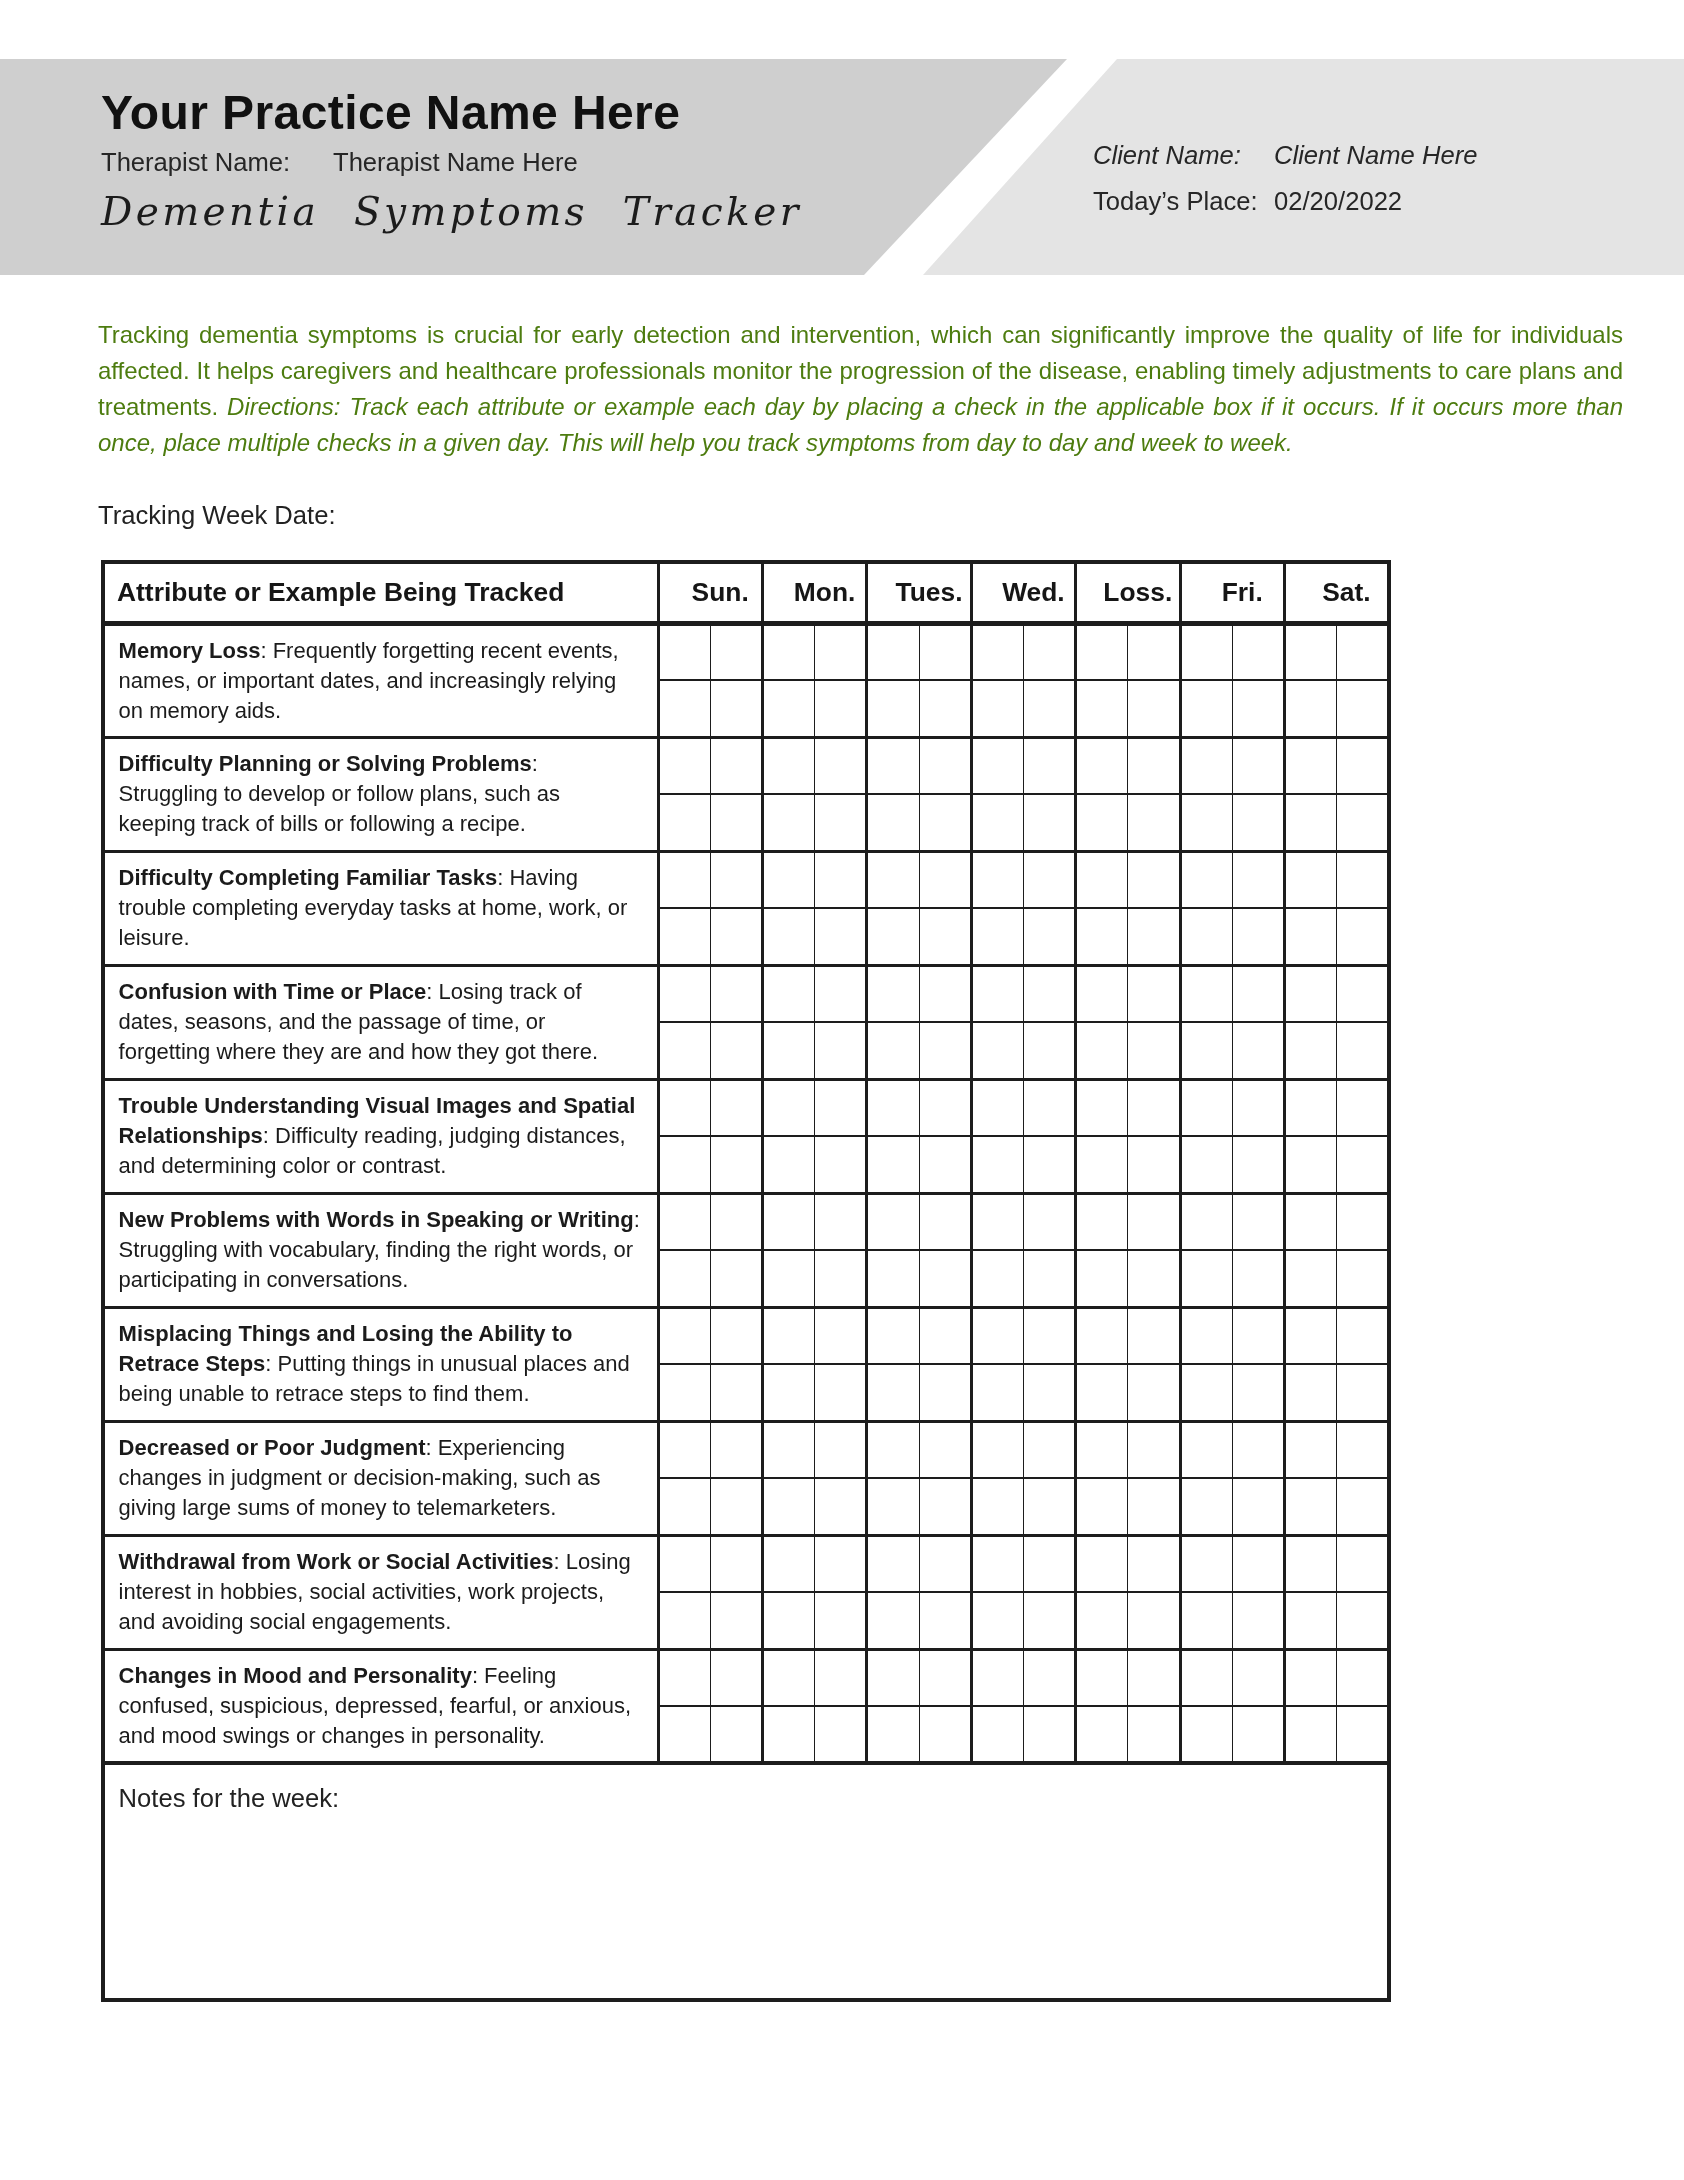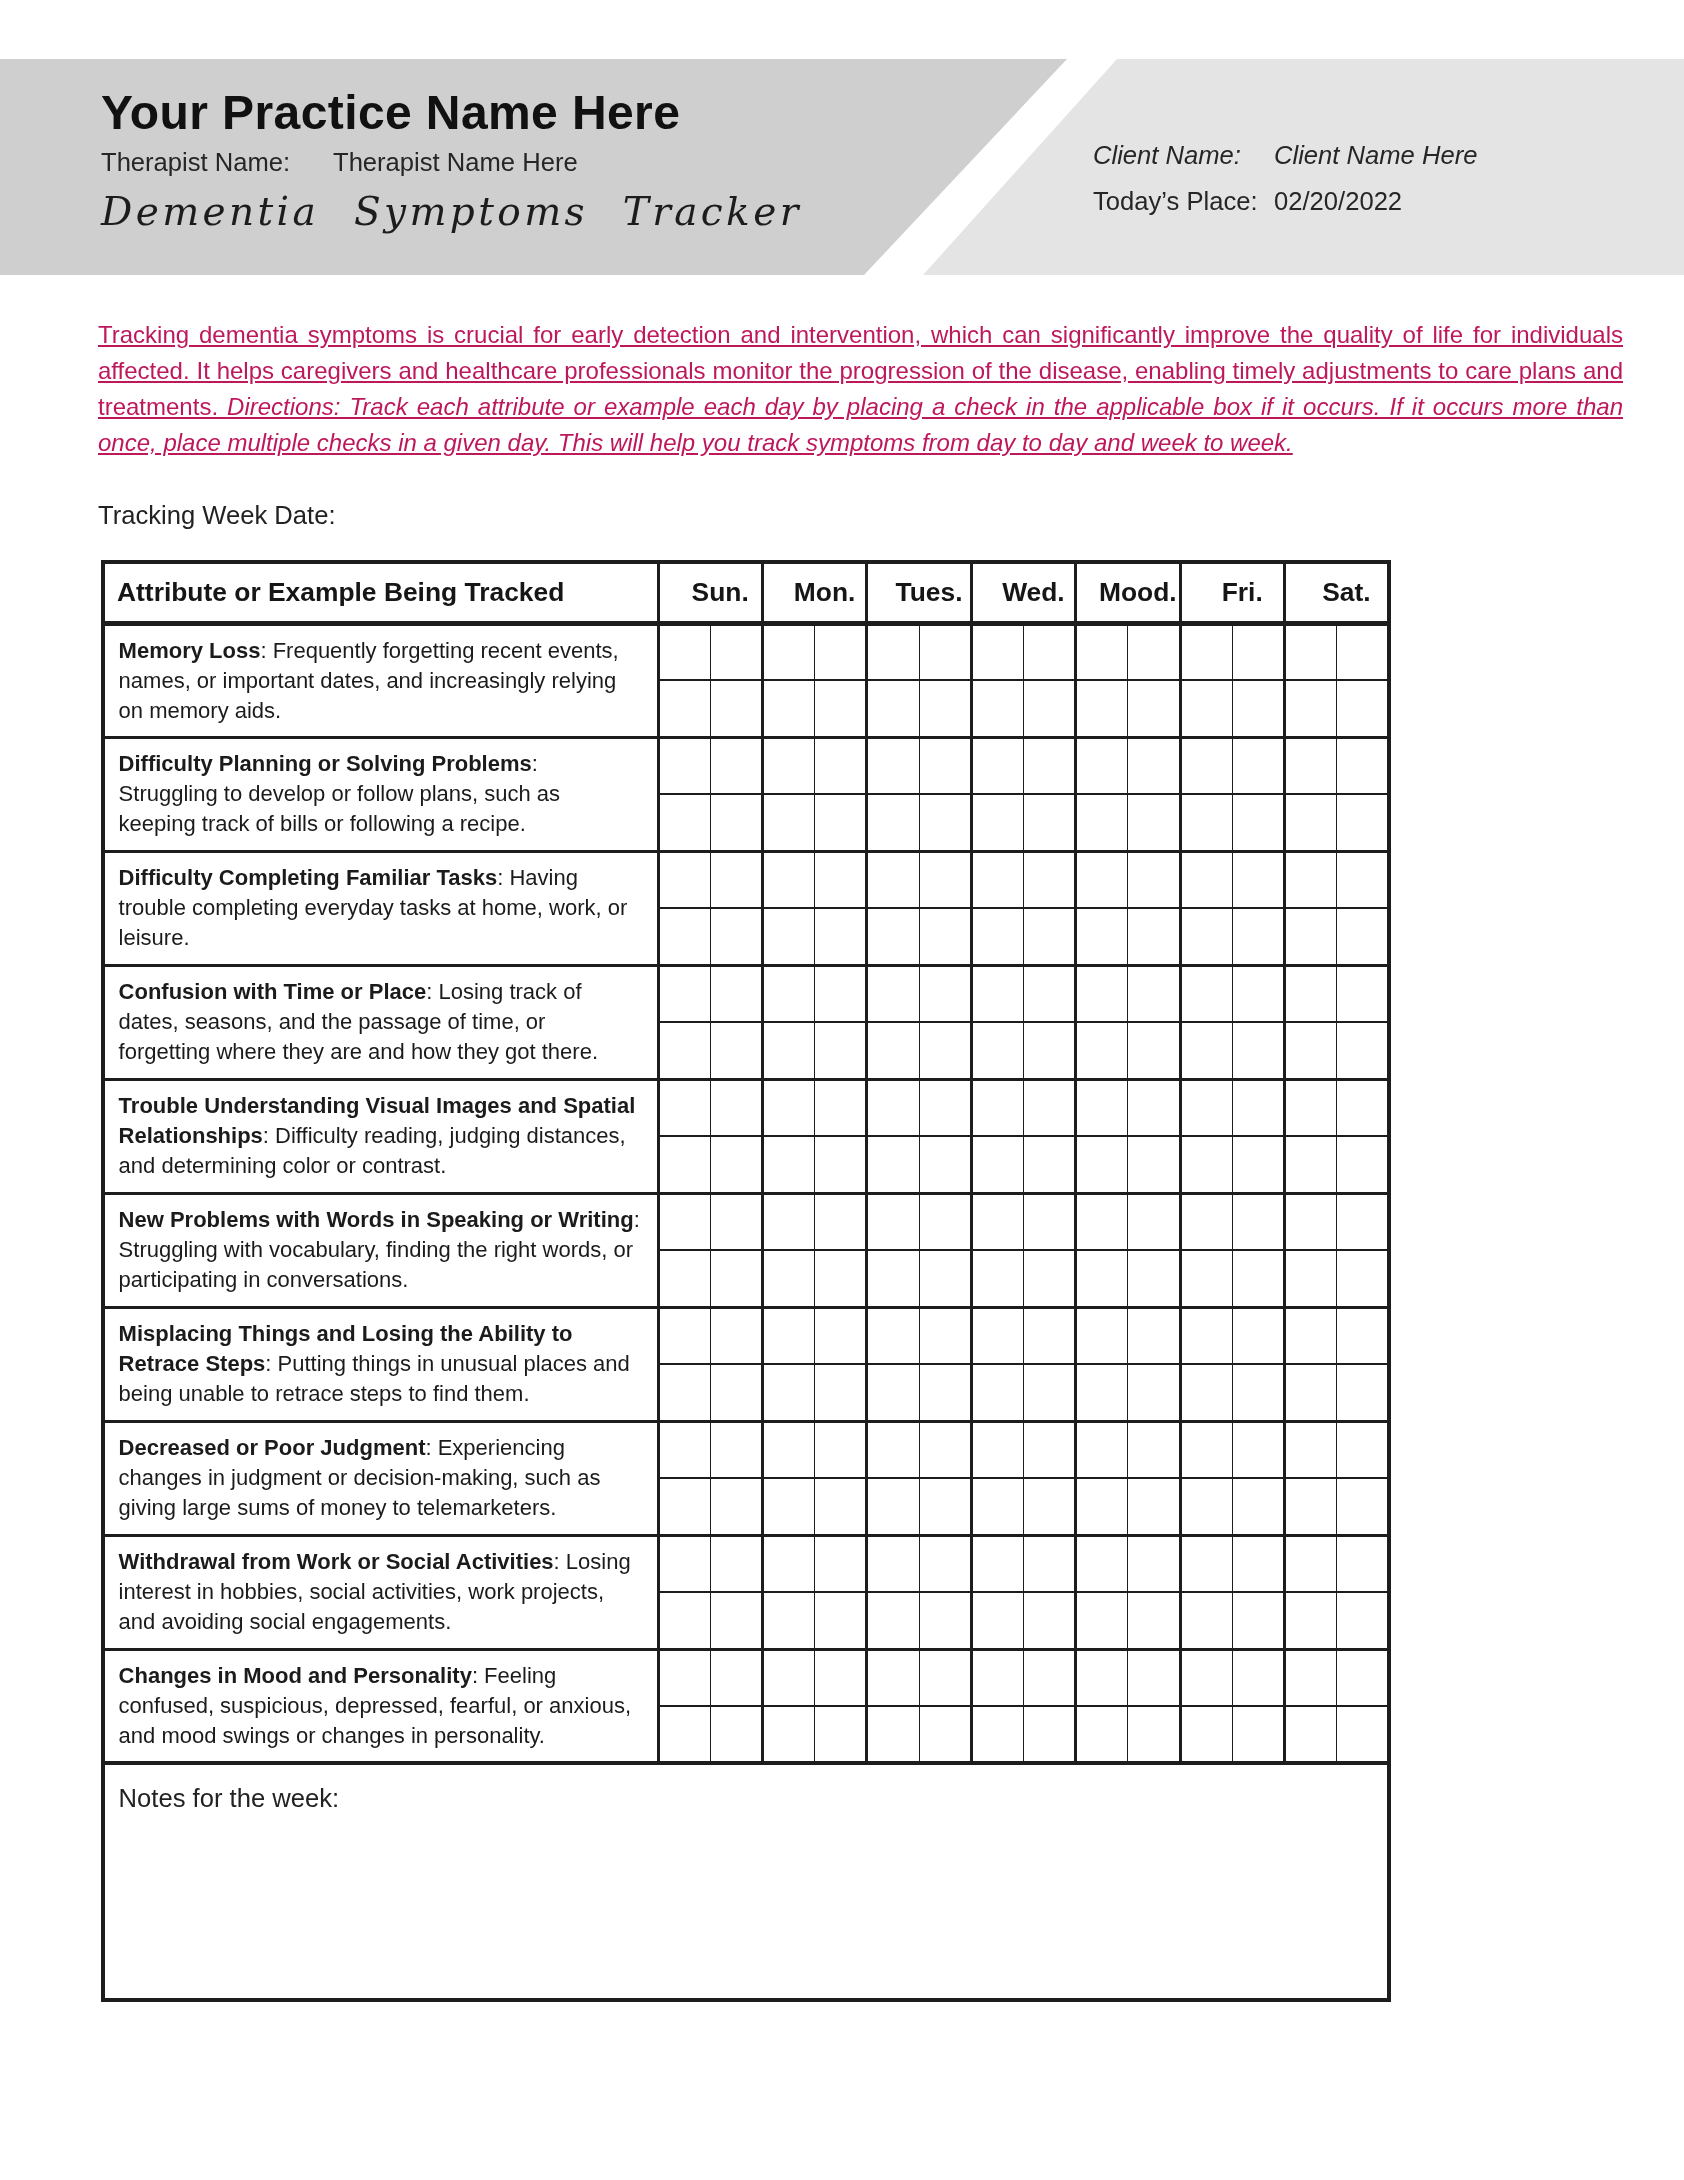--- a/index.html
+++ b/index.html
@@ -32,21 +32,21 @@
     font-style: italic; font-size: 39px; color: #1c1c1c;
     letter-spacing: 3.4px; word-spacing: 19px;
   }
   .client-line { left: 1093px; top: 141px; font-style: italic; }
   .date-line   { left: 1093px; top: 187px; }
   .client-line .lab, .date-line .lab { min-width: 181px; }
 
   
   .intro {
     position: absolute; left: 98px; top: 317px; width: 1525px;
-    font-size: 24px; line-height: 36px; text-align: justify; color: #be185d; text-decoration: underline;
+    font-size: 24px; line-height: 36px; text-align: justify; color: #4d7c0f;
   }
   .intro .it { font-style: italic; }
 
   .tracking-week {
     position: absolute; left: 98px; top: 501px;
     font-size: 25.6px; color: #222;
   }
 
   
   .tbl-wrap { position: absolute; left: 101px; top: 560px; }
@@ -132,21 +132,21 @@
         <col>
         <col>
   </colgroup>
   <thead>
     <tr class="hdr">
       <th class="attr-h">Attribute or Example Being Tracked</th>
       <th class="day-h" colspan="2">Sun.</th>
       <th class="day-h" colspan="2">Mon.</th>
       <th class="day-h" colspan="2">Tues.</th>
       <th class="day-h" colspan="2">Wed.</th>
-      <th class="day-h" colspan="2">Mood.</th>
+      <th class="day-h" colspan="2">Loss.</th>
       <th class="day-h" colspan="2">Fri.</th>
       <th class="day-h" colspan="2">Sat.</th>
     </tr>
   </thead>
   <tbody>
     <tr class="cr cr1">
       <td class="attr" rowspan="2"><span class="b">Memory Loss</span><span>: Frequently forgetting recent events, names, or important dates, and increasingly relying on memory aids.</span></td>
     <td class="box ds"></td>
           <td class="box"></td>
           <td class="box ds"></td>

